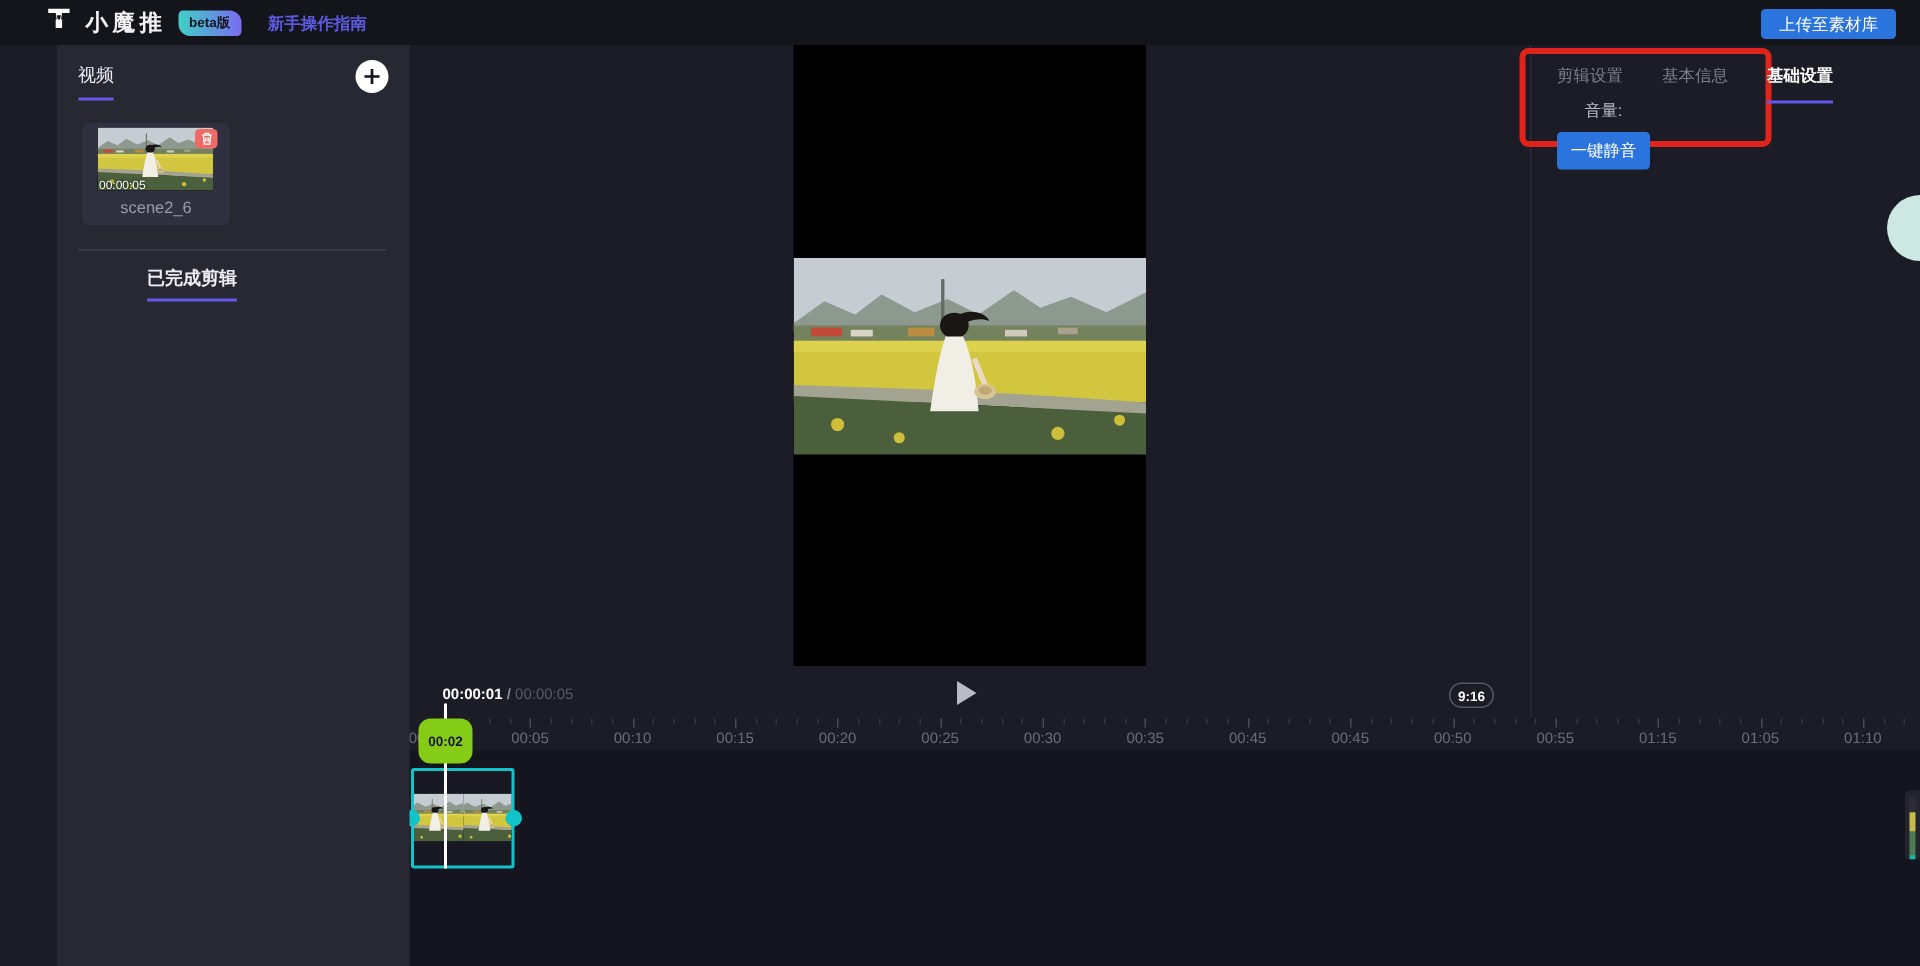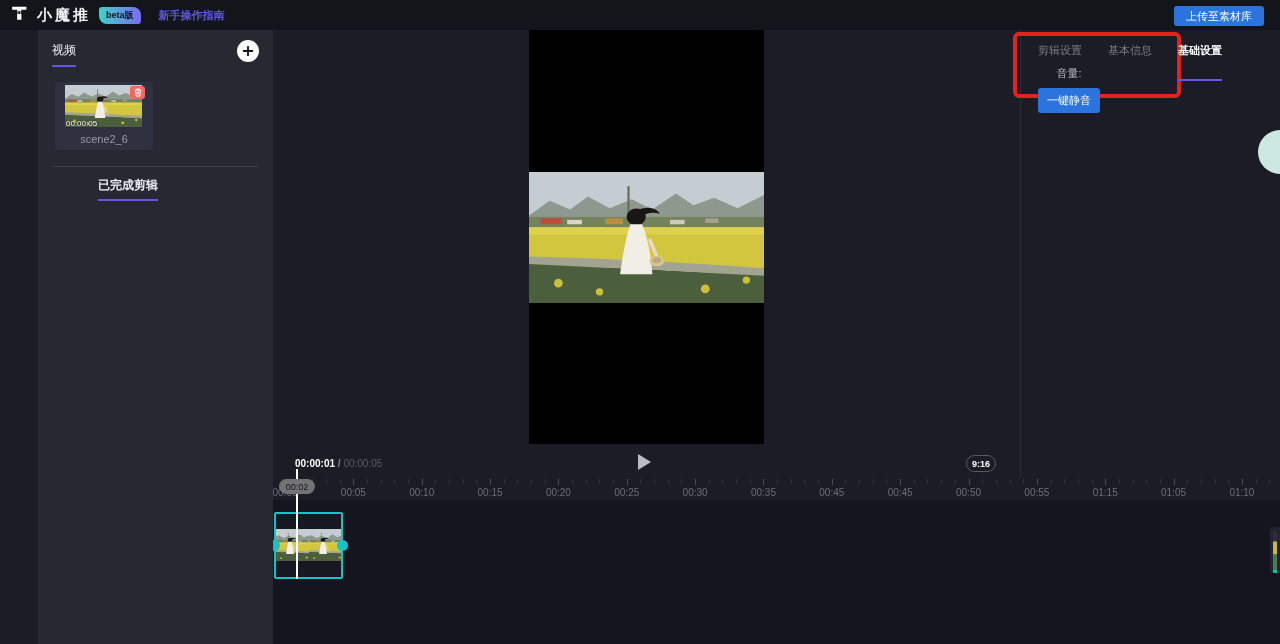--- a/index.html
+++ b/index.html
@@ -2,21 +2,21 @@
 <html style="--accent-blue: #2b74dd; --accent-purple: #6257e6; --link-purple: #5d5ae0; --selection-cyan: #12c4c9; --annotation-red: #e0241b; --delete-red: #ef6a63; --badge-teal: #3fd0c6; --badge-purple: #7a6cf0;"><head>
 <meta charset="utf-8">
 <style>
   * { margin:0; padding:0; box-sizing:border-box; }
   html,body { background:#0d0d13; }
   body { font-family:"Liberation Sans","DejaVu Sans",sans-serif; }
   #app { position:relative; width:1280px; height:644px; overflow:hidden; background:#1b1c26; }
 
   
   #topbar { position:absolute; left:0; top:0; width:1280px; height:30px; background:#14141b; z-index:30;
-            display:flex; align-items:center; }
+            display:flex; align-items:center;padding-left:20px; }
   .logo-wrap { display:flex; align-items:center; gap:8px; padding-left:10px; }
   .logo-text { color:#f2f2f5; font-size:15px; font-weight:bold; letter-spacing:3px; }
   .beta-badge { background:linear-gradient(90deg,var(--badge-teal),var(--badge-purple));
                 color:#15151f; font-size:9px; font-weight:bold; padding:2px 7px;
                 border-radius:3px 8px 3px 8px; }
   .guide-link { color:var(--link-purple); font-size:11px; font-weight:bold; margin-left:10px; cursor:pointer; }
   .upload-btn { position:absolute; right:16px; top:6px; height:20px; padding:0 12px;
                 background:var(--accent-blue); color:#fff; font-size:11px; border:none; border-radius:3px; cursor:pointer; }
 
   
@@ -57,21 +57,21 @@
                  border-radius:9px; color:#fff; font-size:9px; font-weight:bold; display:flex;
                  align-items:center; justify-content:center; padding:0 5px; }
 
   
   #inspector { position:absolute; left:1020px; top:30px; width:260px; height:448px; background:#1b1c26;
                border-left:1px solid #2a2b36; }
   .annotation-box { position:absolute; left:-8px; top:2px; width:168px; height:66px;
                     border:4px solid var(--annotation-red); border-radius:6px; }
   .inspector-tabs { position:absolute; left:17px; top:13px; display:flex; gap:26px; }
   .insp-tab { color:#7d7e8a; font-size:11px; cursor:pointer; white-space:nowrap; }
-  .insp-tab.active { color:#ffffff; font-weight:bold; border-bottom:2px solid var(--accent-purple); padding-bottom:21px; }
+  .insp-tab.active { color:#ffffff; font-weight:bold; border-bottom:2px solid var(--accent-purple); padding-bottom:9px; }
   .volume-row { position:absolute; left:17px; top:36px; display:flex; align-items:center; gap:7px;flex-direction:column; }
   .volume-label { color:#b9bac2; font-size:11px; }
   .mute-btn { background:var(--accent-blue); color:#fff; border:none; border-radius:3px;
               font-size:11px; padding:5px 9px; cursor:pointer; }
 
   
   .float-help { position:absolute; left:1258px; top:130px; width:44px; height:44px; border-radius:50%;
                 background:#cde8e3; z-index:25; cursor:pointer; }
 
   
@@ -83,22 +83,22 @@
 
   .timeline-clip { position:absolute; left:0.5px; top:12px; width:69px; height:67px; background:#171821;
                    border:2px solid var(--selection-cyan); border-radius:2px; cursor:pointer; }
   .filmstrip { position:absolute; left:0; top:15px; width:65px; height:32px; display:flex; overflow:hidden; }
   .filmstrip svg { width:33px; height:32px; flex:0 0 auto; display:block; }
   .clip-handle { position:absolute; top:26px; width:11px; height:11px; border-radius:50%;
                  background:var(--selection-cyan); cursor:ew-resize; z-index:3; }
   .clip-handle.left { left:-7px; } .clip-handle.right { right:-7px; }
 
   .playhead-line { position:absolute; left:296px; top:469px; width:2px; height:110px; background:#ffffff; z-index:15; }
-  .playhead-pill { position:absolute; left:279px; top:479px; width:36px; height:15px; background:#737373;
-                   border-radius:8px; color:#15151c; font-size:9px; font-weight:normal; display:flex;
+  .playhead-pill { position:absolute; left:279px; top:479px; width:36px; height:30px; background:#84cc16;
+                   border-radius:8px; color:#15151c; font-size:9px; font-weight:bold; display:flex;
                    align-items:center; justify-content:center; z-index:16; cursor:grab; }
 
   .offscreen-clip { position:absolute; left:997px; top:27px; width:10px; height:46px; background:#23242e;
                     border-radius:3px 0 0 3px; overflow:hidden; cursor:pointer; }
   .offscreen-clip .sliver { position:absolute; left:3px; top:4px; width:4px; height:42px;
       background:linear-gradient(180deg,#2c2d36 0%,#2c2d36 24%,#c9b94b 26%,#c9b94b 54%,#4e7a52 56%,#4e7a52 92%,#17b9a9 94%,#17b9a9 100%); }
 </style>
 </head>
 <body>
 

